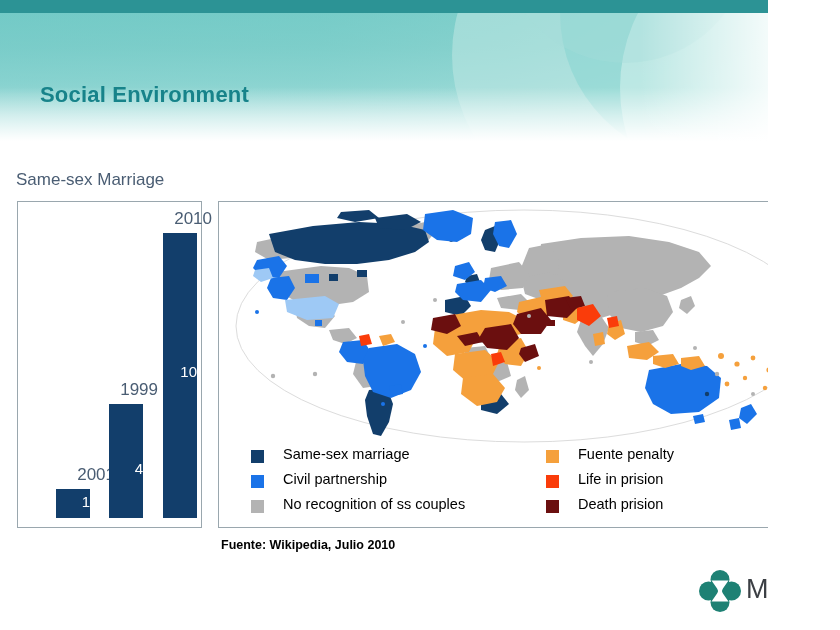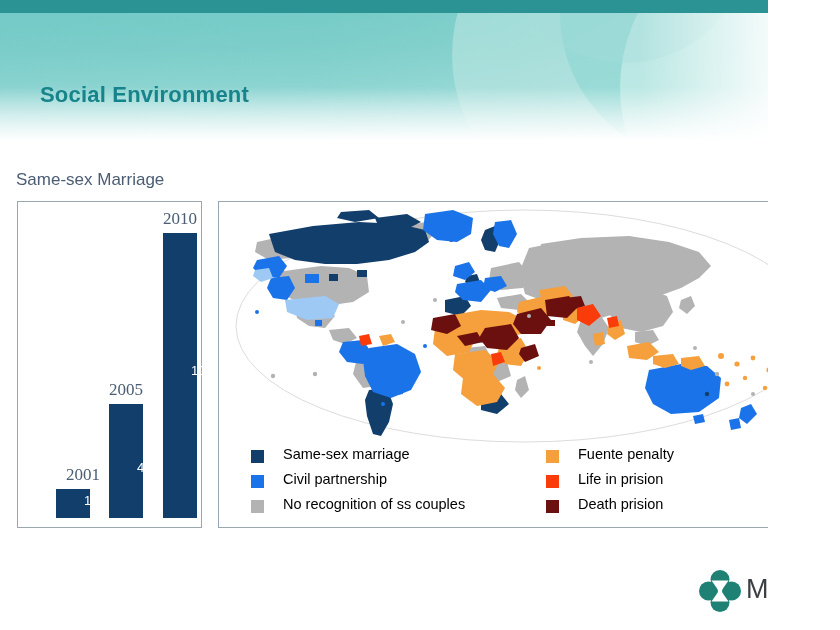--- a/index.html
+++ b/index.html
@@ -38,22 +38,22 @@
   .sec-right{left:226px;top:170px;}
 
   
   .panel{position:absolute;border:1px solid #9aa7ae;background:#fff;box-sizing:border-box;}
   .panel-chart{left:17px;top:201px;width:185px;height:327px;}
   .panel-map{left:218px;top:201px;width:611px;height:327px;}
 
   
   .chart-area{position:absolute;inset:0;}
   .bar{position:absolute;background:#123e6b;}
-  .bar-lbl-year{position:absolute;font-size:17px;color:#4a5d73;text-align:center;font-family:Liberation Serif, serif;}
-  .bar-lbl-val{position:absolute;font-size:13px;color:#ffffff;text-align:left;font-weight:normal;padding-left:28px;}
+  .bar-lbl-year{position:absolute;font-size:17px;color:#4a5d73;text-align:right;}
+  .bar-lbl-val{position:absolute;font-size:15px;color:#ffffff;text-align:right;font-weight:normal;}
 
   
   .map-wrap{position:absolute;left:0;top:0;width:611px;height:327px;overflow:hidden;}
   .map-svg{position:absolute;left:10px;top:6px;}
 
   
   .legend{position:absolute;left:32px;top:243px;width:560px;height:76px;}
   .lg-col{position:absolute;top:0;}
   .lg-col-a{left:0px;}
   .lg-col-b{left:295px;}
@@ -88,21 +88,21 @@
   <div class="slide-title">Social Environment</div>
 
   <div class="sec-h sec-left">Same-sex Marriage</div>
 
   <div class="panel panel-chart">
     <div class="chart-area" id="chart-area">
         <div class="bar" style="left: 38px; top: 287px; width: 34px; height: 29px; background: rgb(18, 62, 107);"></div>
         <div class="bar-lbl-year" style="left: 33px; top: 263px; width: 64px; color: rgb(74, 93, 115);">2001</div>
         <div class="bar-lbl-val" style="left: 38px; top: 291px; width: 34px; color: rgb(255, 255, 255);">1</div>
         <div class="bar" style="left: 91px; top: 202px; width: 34px; height: 114px; background: rgb(18, 62, 107);"></div>
-        <div class="bar-lbl-year" style="left: 76px; top: 178px; width: 64px; color: rgb(74, 93, 115);">2005</div>
+        <div class="bar-lbl-year" style="left: 76px; top: 178px; width: 64px; color: rgb(74, 93, 115);">1999</div>
         <div class="bar-lbl-val" style="left: 91px; top: 258px; width: 34px; color: rgb(255, 255, 255);">4</div>
         <div class="bar" style="left: 145px; top: 31px; width: 34px; height: 285px; background: rgb(18, 62, 107);"></div>
         <div class="bar-lbl-year" style="left: 130px; top: 7px; width: 64px; color: rgb(74, 93, 115);">2010</div>
         <div class="bar-lbl-val" style="left: 145px; top: 161px; width: 34px; color: rgb(255, 255, 255);">10</div>
       </div>
   </div>
 
   <div class="panel panel-map">
     <div class="map-wrap">
       <svg class="map-svg" width="591" height="240" viewBox="0 0 591 240">
@@ -300,20 +300,21 @@
             <span class="lg-tx">Life in prision</span>
           </div>
           <div class="lg-row">
             <span class="lg-sw" style="background: rgb(107, 15, 15);"></span>
             <span class="lg-tx">Death prision</span>
           </div>
         </div>
     </div>
   </div>
 
+  <div class="source">Fuente: Wikipedia, Julio 2010</div>
 
   <div class="logo">
     <svg class="logo-mark" width="44" height="42" viewBox="0 0 44 42">
       <g fill="#1e8174">
         <circle cx="22" cy="9.5" r="9.5"></circle>
         <circle cx="22" cy="32.5" r="9.5"></circle>
         <circle cx="10.5" cy="21" r="9.5"></circle>
         <circle cx="33.5" cy="21" r="9.5"></circle>
       </g>
       <path fill="#ffffff" d="M13.5,10.5 L30.5,10.5 L23.2,21 L30.5,31.5 L13.5,31.5 L20.8,21 Z"></path>

